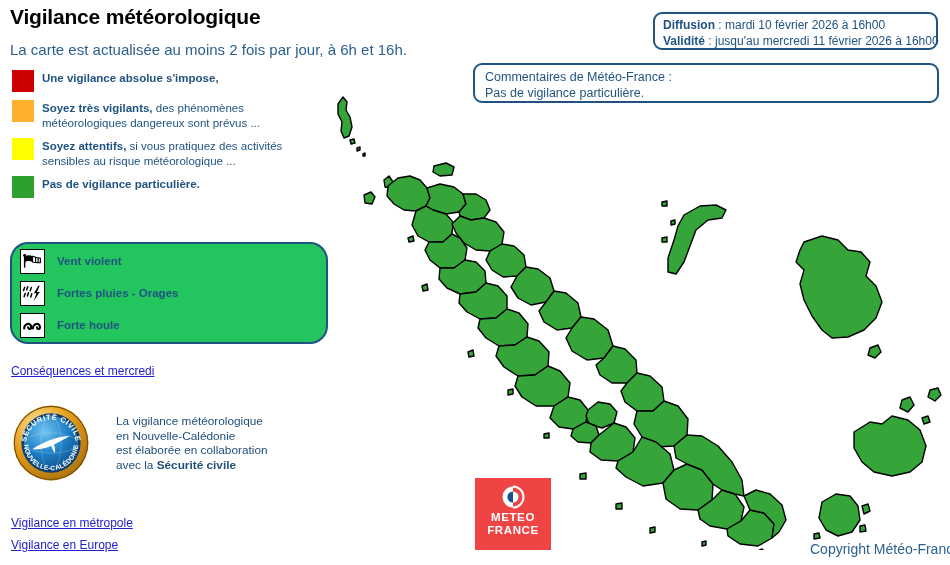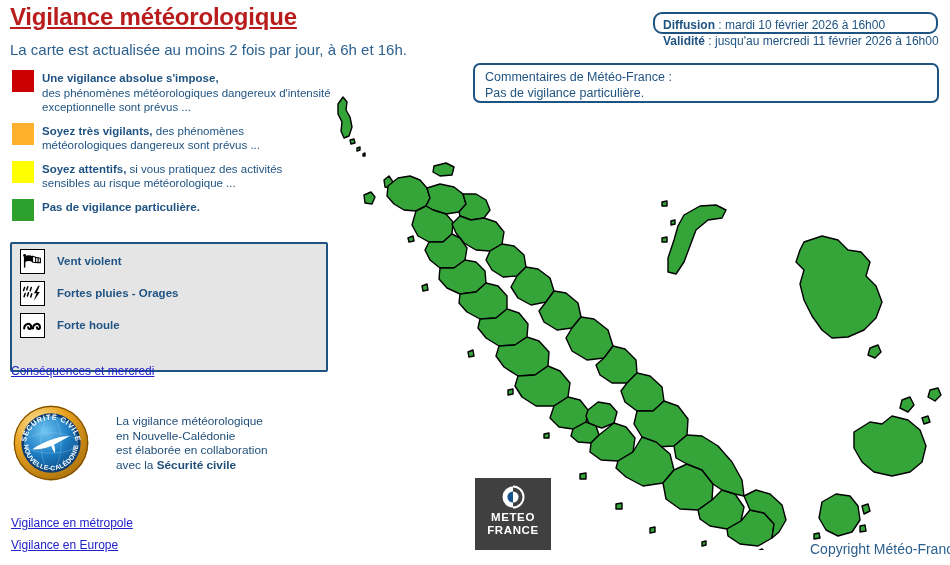--- a/index.html
+++ b/index.html
@@ -7,53 +7,53 @@
     width:950px;height:565px;position:relative;overflow:hidden;
     background:#ffffff;
     font-family:"Liberation Sans", sans-serif;
     color:#1F4E79;
   }
   .page{position:absolute;inset:0;}
 
   
   #header{position:absolute;left:10px;top:2px;width:620px;}
   #page-title{
-    font-size:24px;font-weight:bold;color:#b91c1c;
-    letter-spacing:-0.2px;line-height:30px;margin:0;text-decoration:underline;
+    font-size:21px;font-weight:bold;color:#000000;
+    letter-spacing:-0.2px;line-height:30px;margin:0;
   }
   #page-subtitle{
     font-size:15px;color:#2B5F8E;line-height:16px;margin-top:10px;
   }
 
   
   .infobox{
     position:absolute;
     border:2px solid #1F5382;
     border-radius:9px;
     background:#ffffff;
     box-sizing:border-box;
   }
-  #diffusion-box{left:653px;top:12px;width:285px;height:22px;padding:3px 8px;}
+  #diffusion-box{left:653px;top:12px;width:285px;height:38px;padding:3px 8px;}
   #diffusion-box .line{font-size:12px;line-height:16px;color:#1F5382;white-space:nowrap;}
   #diffusion-box .line b{font-weight:bold;}
 
-  #comments-box{left:473px;top:63px;width:466px;height:40px;padding:4px 10px;border-radius:7px;}
+  #comments-box{left:473px;top:63px;width:466px;height:40px;padding:4px 10px;}
   #comments-box .line{font-size:12.5px;line-height:16px;color:#1F5382;}
 
   
   #color-legend{position:absolute;left:12px;top:70px;width:320px;}
   .legend-row{display:flex;align-items:flex-start;margin-bottom:8px;}
   .swatch{width:22px;height:22px;flex:0 0 22px;margin-right:8px;border:0;}
   .legend-text{font-size:11.5px;line-height:14.5px;color:#1F5382;padding-top:1px;}
   .legend-text b{font-weight:bold;}
 
   
   #phenomena-box{
-    position:absolute;left:10px;top:242px;width:318px;height:130px;
-    border:2px solid #1F5382;border-radius:2px;background:#e5e5e5;box-sizing:border-box;
+    position:absolute;left:10px;top:242px;width:318px;height:102px;
+    border:2px solid #1F5382;border-radius:18px;background:#22c55e;box-sizing:border-box;
   }
   .phen-row{display:flex;align-items:center;height:30px;margin:2px 0 0 8px;}
   .phen-icon{
     width:25px;height:25px;flex:0 0 25px;border:1.5px solid #000;background:#fff;
     margin-right:12px;box-sizing:border-box;display:flex;align-items:center;justify-content:center;
   }
   .phen-label{font-size:11.5px;font-weight:bold;color:#1F5382;}
 
   
   .extlink{
@@ -66,21 +66,21 @@
 
   
   #securite-block{position:absolute;left:12px;top:404px;width:280px;display:flex;}
   #securite-logo{width:78px;height:78px;flex:0 0 78px;position:relative;}
   #securite-text{font-size:11.8px;line-height:14.6px;color:#1F4E79;margin-left:26px;padding-top:10px;}
   #securite-text b{font-weight:bold;}
 
   
   #mf-logo{
     position:absolute;left:475px;top:478px;width:76px;height:72px;
-    background:#404040;color:#fff;text-align:center;
+    background:#ef4444;color:#fff;text-align:center;
   }
   #mf-glyph{margin:7px auto 2px auto;width:24px;height:24px;position:relative;}
   #mf-text{font-size:11.5px;font-weight:bold;line-height:13px;letter-spacing:0.6px;}
 
   
   #copyright{
     position:absolute;left:810px;top:541px;font-size:14px;color:#2B5F8E;white-space:nowrap;
   }
 
   
@@ -110,21 +110,20 @@
     <div class="line">Commentaires de Météo-France :</div>
     <div class="line">Pas de vigilance particulière.</div>
   </div>
 
   <div id="color-legend">
 
     <div class="legend-row">
       <div class="swatch" style="background:#CC0000"></div>
       <div class="legend-text">
         <b>Une vigilance absolue s'impose,</b><br>
-        <span>des phénomènes météorologiques dangereux d'intensité exceptionnelle sont prévus ...</span>
       </div>
     </div>
 
     <div class="legend-row">
       <div class="swatch" style="background:#FFB12E"></div>
       <div class="legend-text">
         <b>Soyez très vigilants,</b><span> des phénomènes météorologiques dangereux sont prévus ...</span>
       </div>
     </div>
 

